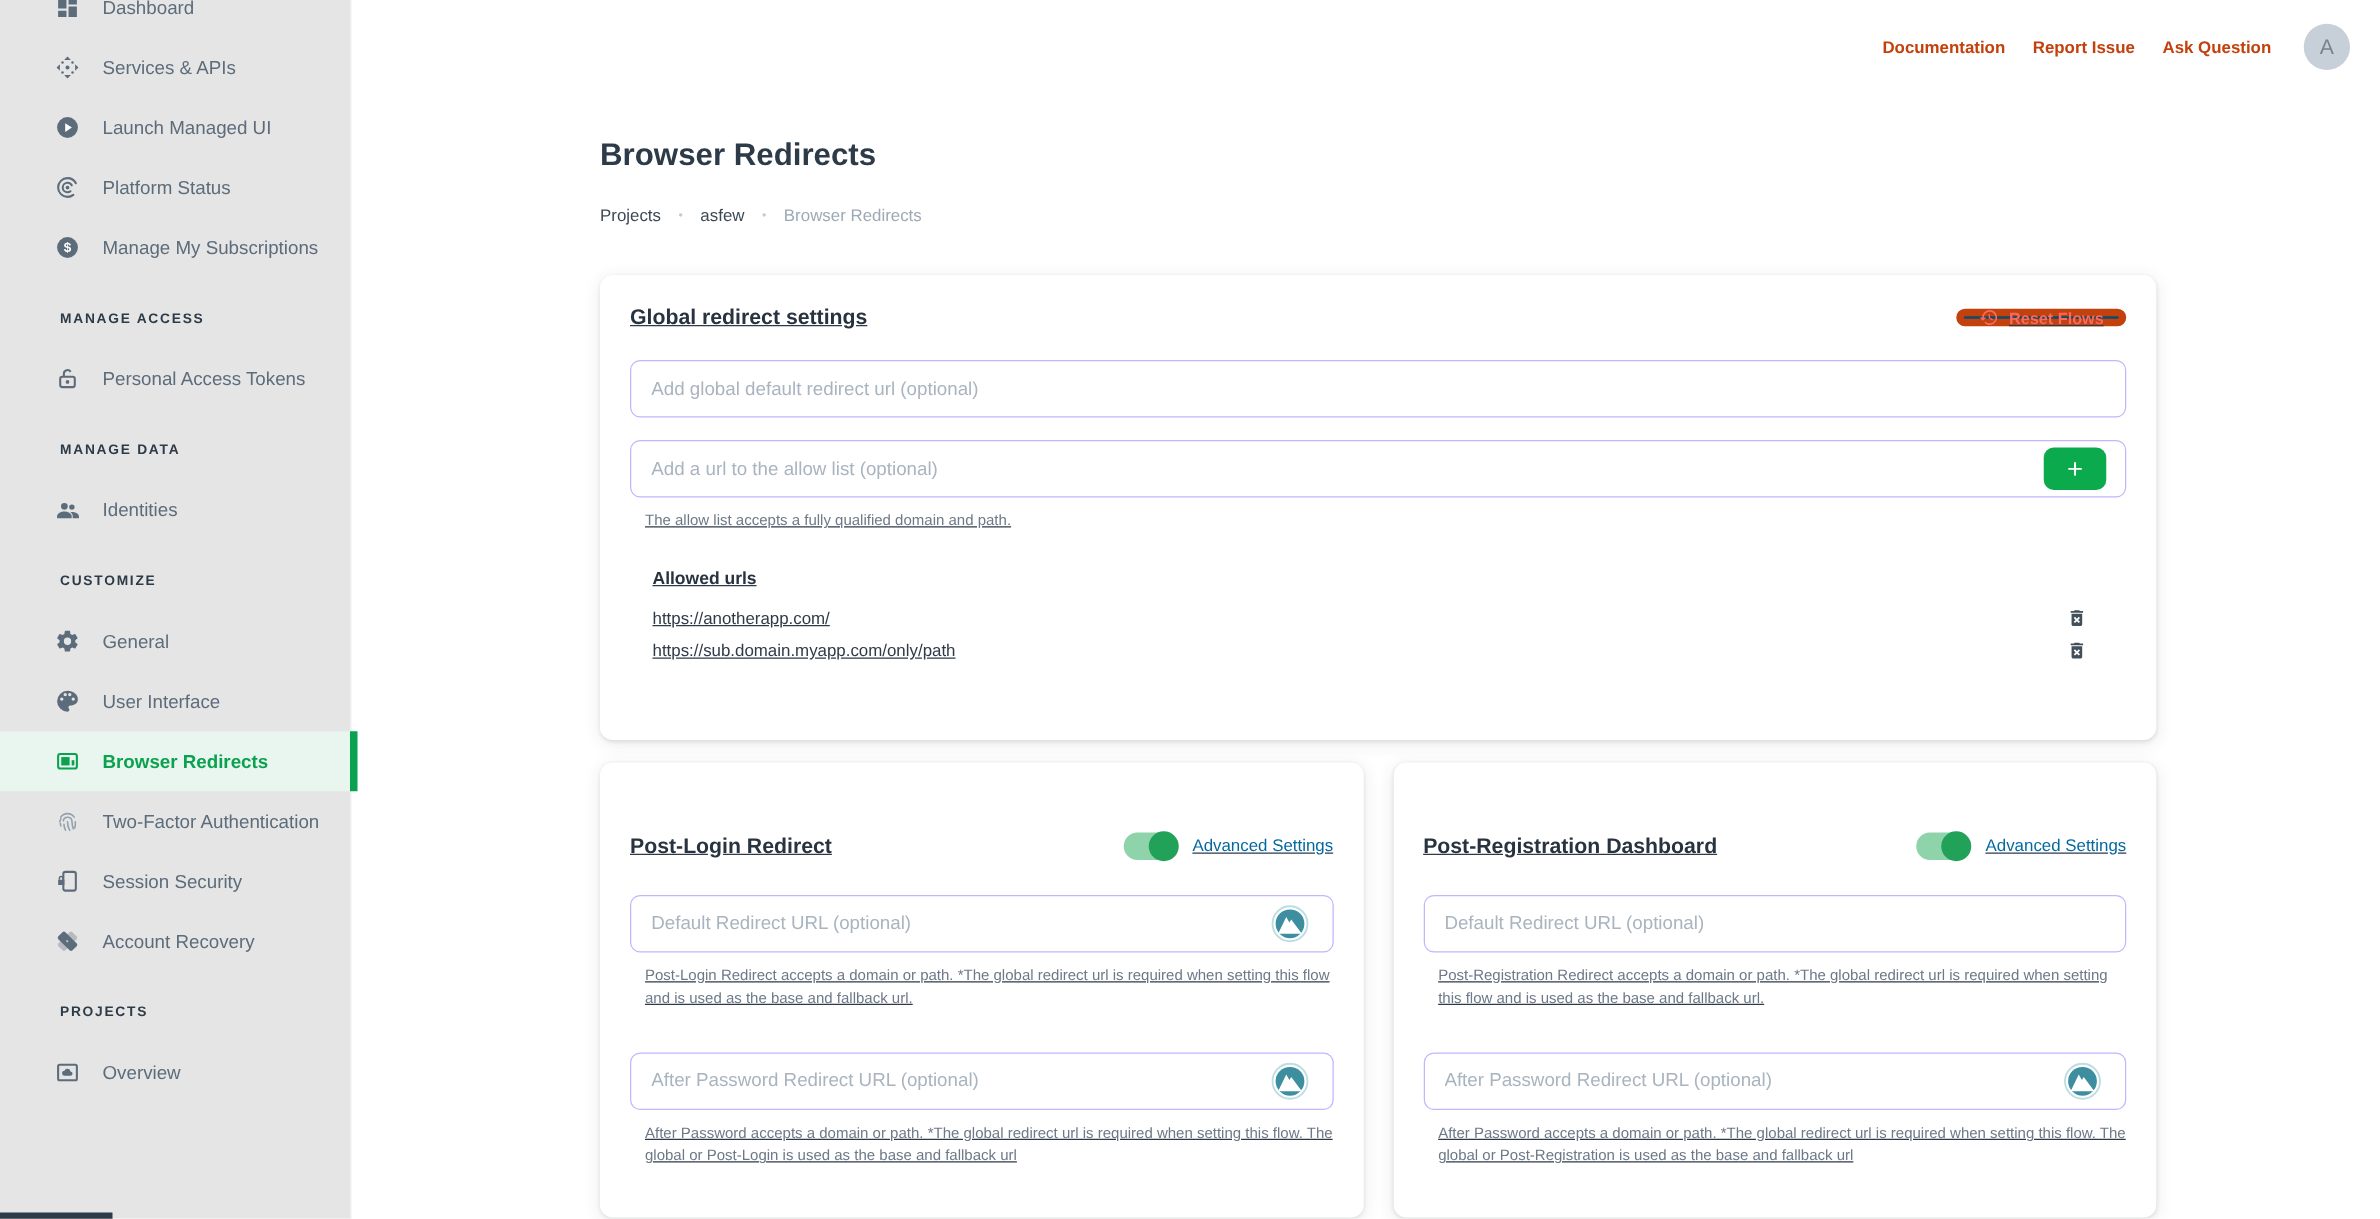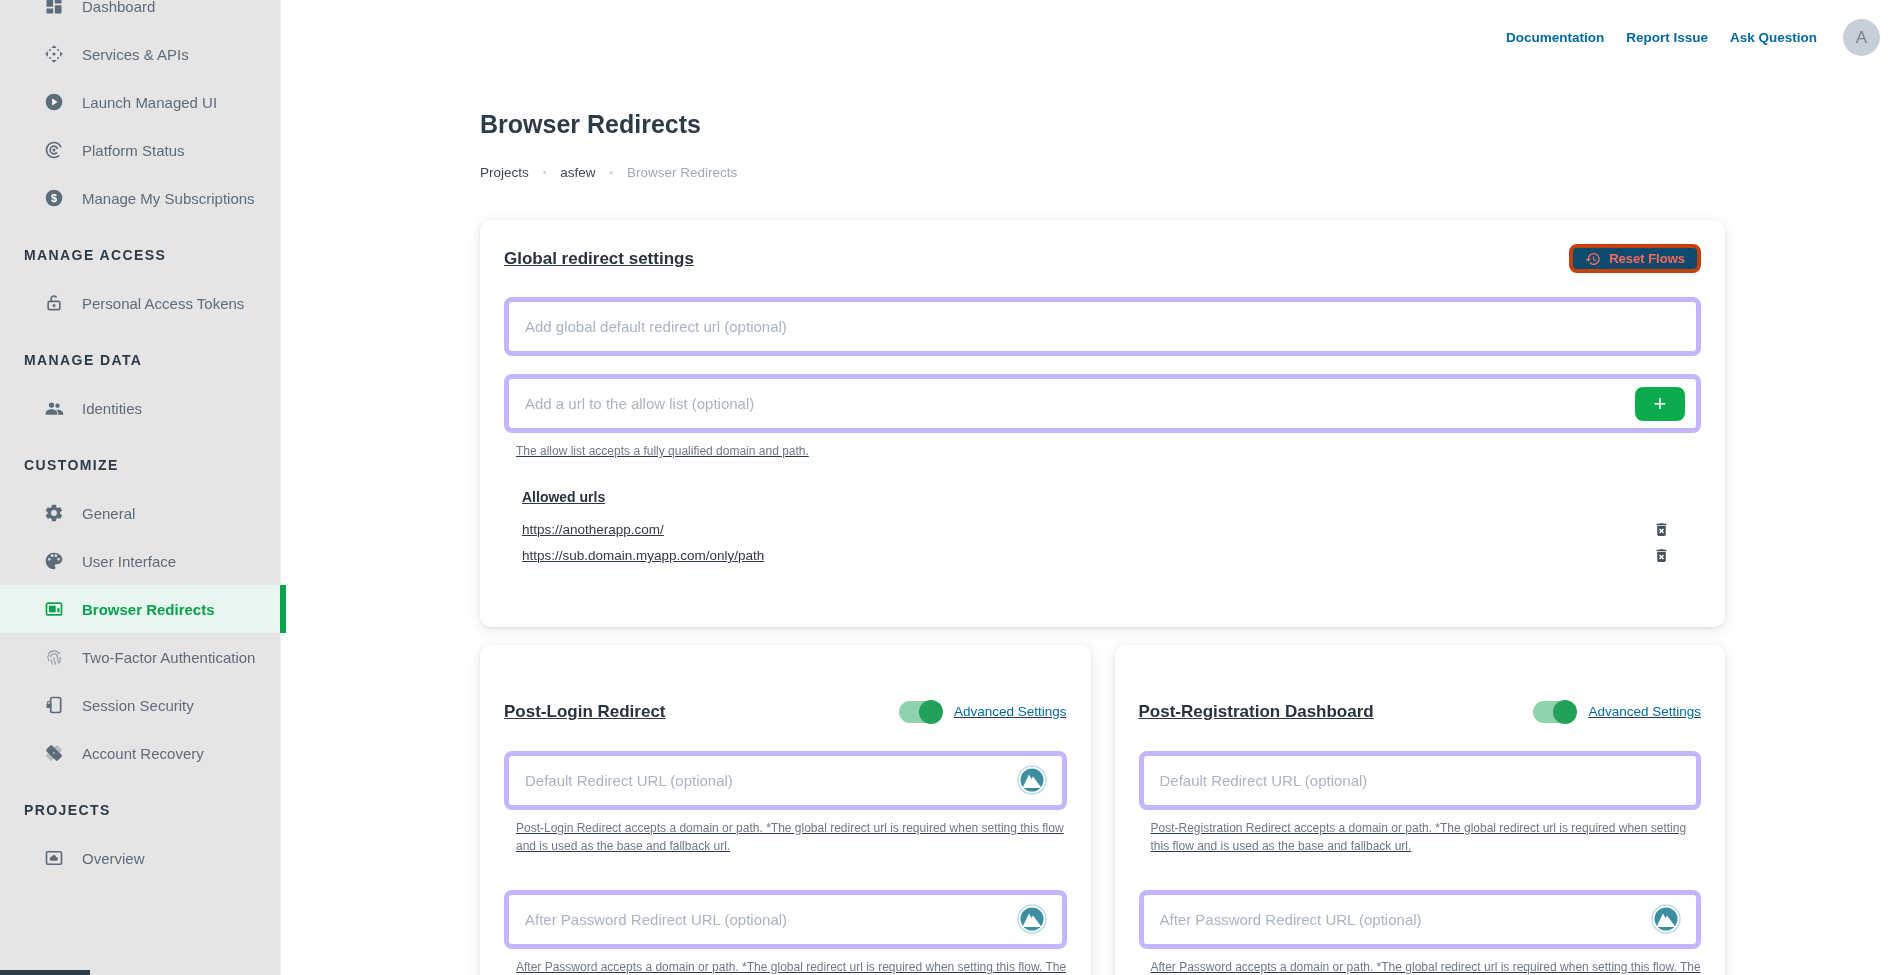--- a/index.html
+++ b/index.html
@@ -25,28 +25,28 @@
   }
   .nav-item .nicon { width:22px; height:22px; flex:none; display:flex; align-items:center; justify-content:center; }
   .nav-item .nicon svg { display:block; }
   .nav-item.active { background:#e9f6ef; color:#0aa14f; font-weight:bold; }
   .nav-item.active::after {
     content:""; position:absolute; right:-6px; top:0; bottom:0; width:6px; background:#0aa14f;
   }
   .icon-light { color:#93a0ac; }
   .nav-title {
     height:48px; margin-top:9px; display:flex; align-items:center;
-    padding-left:24px; font-size:14px; font-weight:bold;
+    padding-left:48px; font-size:11px; font-weight:bold;
     letter-spacing:1.4px; color:#2d3b49;
   }
 
   
   .main { flex:1; position:relative; }
   .top-links { position:absolute; top:19px; right:24px; display:flex; align-items:center; gap:22px; }
-  .top-links a { color:#0369a1; font-weight:bold; font-size:13.5px; text-decoration:none; cursor:pointer; }
+  .top-links a { color:#c2410c; font-weight:bold; font-size:13.5px; text-decoration:none; cursor:pointer; }
   .avatar {
     width:37px; height:37px; border-radius:50%; background:#c7d0d9;
     color:#78838f; display:flex; align-items:center; justify-content:center;
     font-size:17px; margin-left:4px; cursor:pointer;
   }
 
   .content { margin-left:199px; width:1245px; }
   .page-title { font-size:25px; font-weight:bold; color:#2d3b49; margin:0; padding-top:110px; }
   .breadcrumb { display:flex; align-items:center; gap:14px; margin-top:26px; font-size:13.5px; color:#3c4955; }
   .crumb { cursor:pointer; }
@@ -58,28 +58,28 @@
     box-shadow:0 1px 3px rgba(40,50,60,.10), 0 3px 14px rgba(40,50,60,.10);
     padding:24px 24px;
     text-decoration:underline;
   }
   .card1 { margin-top:40px; padding-bottom:58px; }
   .card-head { display:flex; justify-content:space-between; align-items:center; margin-bottom:24px; }
   .card-title { font-size:17px; font-weight:bold; color:#28333f; margin:0; }
 
   .reset-btn {
     display:flex; align-items:center; gap:8px;
-    border:4px solid #c2410c; color:#fa695e; background:#0c4a6e;
-    border-radius:8px; height:29px; padding:0 12px;
+    border:6px solid #c2410c; color:#fa695e; background:#0c4a6e;
+    border-radius:8px; height:14px; padding:0 12px;
     font-size:13px; font-weight:bold; font-family:inherit; cursor:pointer;
   }
   .reset-btn svg { display:block; }
 
   .text-input {
-    width:100%; height:59px; border:5px solid #c4b5fd; border-radius:8px;
+    width:100%; height:46px; border:1px solid #c4b5fd; border-radius:8px;
     padding:0 16px; font-size:15px; color:#2d3b49; font-family:inherit; outline:none;
     background:#fff;
   }
   .text-input::placeholder { color:#a9b4bf; }
   .helper { font-size:12px; color:#6d7987; margin:9px 0 0; padding-left:12px; line-height:1.55; }
   .gap18 { height:18px; }
   .gap20 { height:20px; }
 
   .input-wrap { position:relative; }
   .add-btn {

